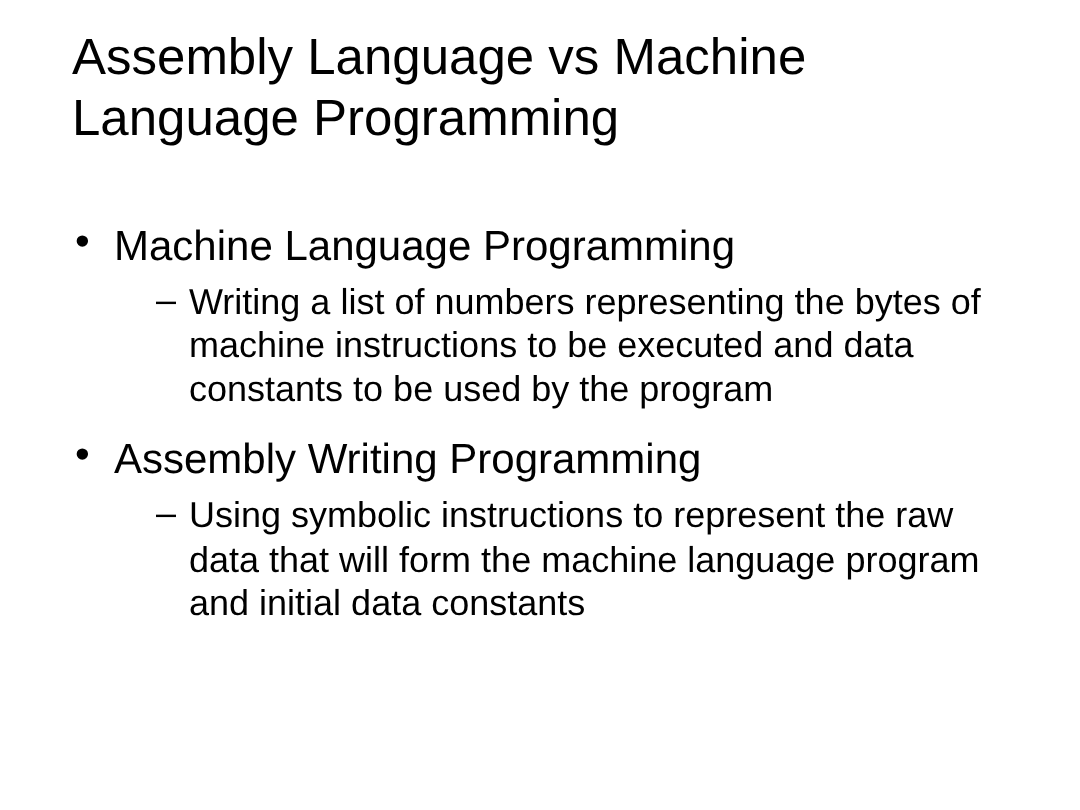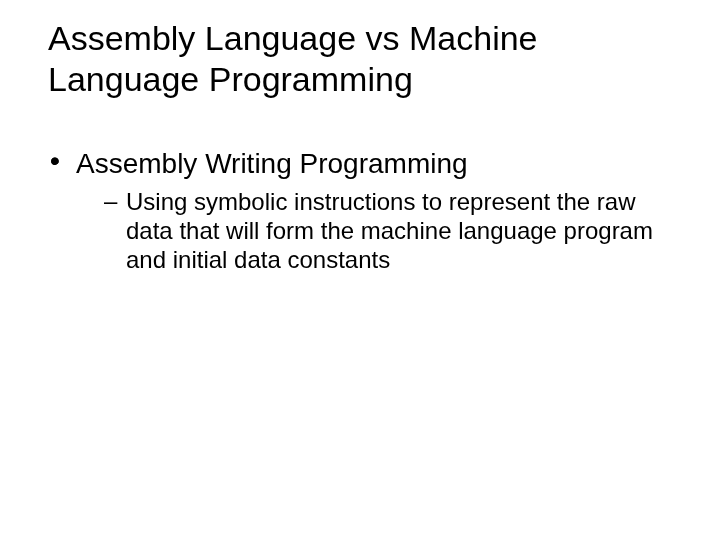--- a/index.html
+++ b/index.html
@@ -69,20 +69,26 @@
   }
 </style>
 </head>
 <body>
 
 <div class="slide">
   <h1 class="title">Assembly Language vs Machine Language Programming</h1>
 
   <ul class="level1">
     <li>
+      <span class="l1-text">Machine Language Programming</span>
+      <ul class="level2">
+        <li>
+          <span class="l2-text">Writing a list of numbers representing the bytes of machine instructions to be executed and data constants to be used by the program</span>
+        </li>
+      </ul>
     </li>
     <li>
       <span class="l1-text">Assembly Writing Programming</span>
       <ul class="level2">
         <li>
           <span class="l2-text">Using symbolic instructions to represent the raw data that will form the machine language program and initial data constants</span>
         </li>
       </ul>
     </li>
   </ul>

